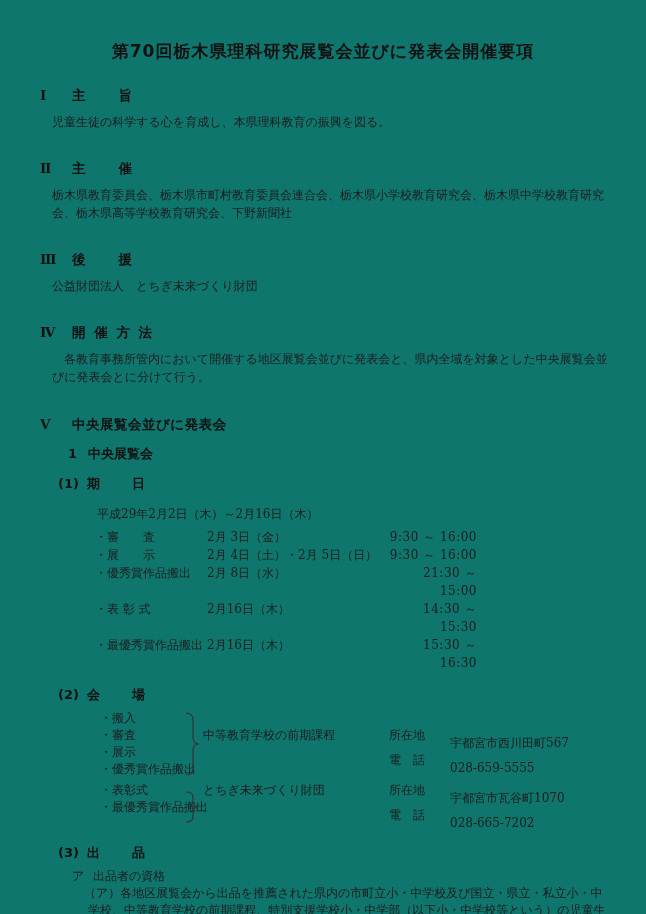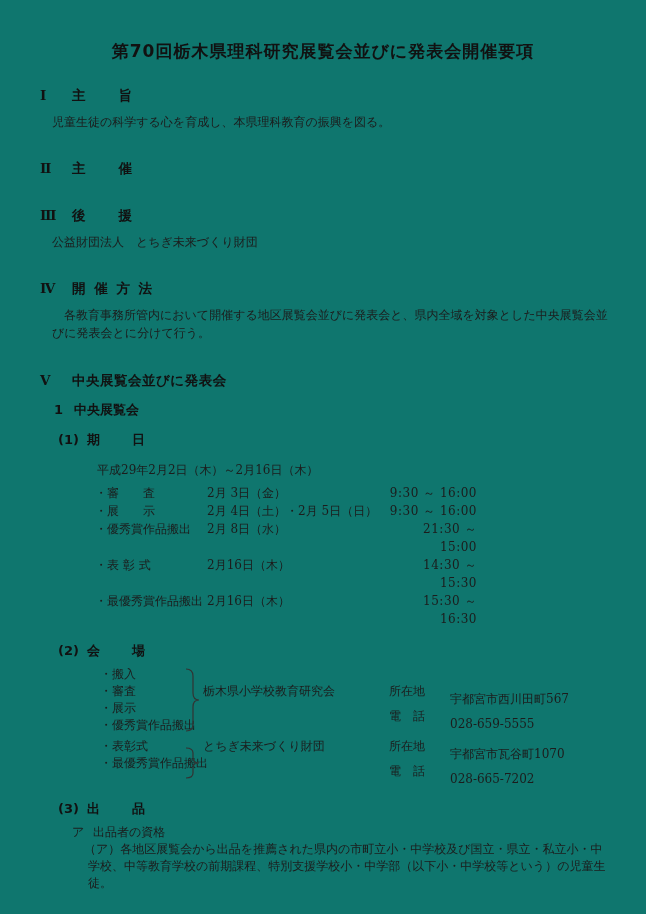--- a/index.html
+++ b/index.html
@@ -41,21 +41,21 @@
   }
   .sec-title { letter-spacing:2px; }
 
   .sec-body {
     margin:8px 38px 0 52px;
     line-height:18px;
   }
 
   .v-block { margin-top:30px; }
   .sub-head1 {
-    margin-top:11px; margin-left:54px;
+    margin-top:11px; margin-left:68px;
     font-family:"DejaVu Sans","Liberation Sans",sans-serif;
     font-weight:bold; font-size:13px; color:#111;
   }
   .sub-head1 .sub-num { display:inline-block; width:20px; }
   .item-head {
     margin-top:12px; margin-left:58px;
     font-family:"DejaVu Sans","Liberation Sans",sans-serif;
     font-weight:bold; font-size:13px; color:#111;
     display:flex; align-items:baseline;
   }
@@ -106,20 +106,21 @@
   <div class="sec-head" style="margin-top:24px;">
     <span class="sec-num">Ⅰ</span>
     <span class="sec-title">主　　旨</span>
   </div>
   <p class="sec-body">児童生徒の科学する心を育成し、本県理科教育の振興を図る。</p>
 
   <div class="sec-head">
     <span class="sec-num">Ⅱ</span>
     <span class="sec-title">主　　催</span>
   </div>
+  <p class="sec-body">栃木県教育委員会、栃木県市町村教育委員会連合会、栃木県小学校教育研究会、栃木県中学校教育研究会、栃木県高等学校教育研究会、下野新聞社</p>
 
   <div class="sec-head">
     <span class="sec-num">Ⅲ</span>
     <span class="sec-title">後　　援</span>
   </div>
   <p class="sec-body">公益財団法人　とちぎ未来づくり財団</p>
 
   <div class="sec-head">
     <span class="sec-num">Ⅳ</span>
     <span class="sec-title">開 催 方 法</span>
@@ -181,21 +182,21 @@
           <div>・搬入</div>
           <div>・審査</div>
           <div>・展示</div>
           <div>・優秀賞作品搬出</div>
         </div>
         <div class="brace-wrap">
           <svg width="15" height="64" viewBox="0 0 15 64">
             <path d="M1,1 Q8,1 8,8 L8,25 Q8,32 14,32 Q8,32 8,39 L8,56 Q8,63 1,63" fill="none" stroke="#333" stroke-width="1.2"></path>
           </svg>
         </div>
-        <div class="venue-name offset1">栃木県小学校教育研究会</div>
+        <div class="venue-name offset1">中等教育学校の前期課程</div>
         <div class="venue-info offset1">
           <div class="info-row">
             <span class="vlabel">所在地</span>
             <span class="vvalue">宇都宮市西川田町567</span>
           </div>
           <div class="info-row">
             <span class="vlabel">電　話</span>
             <span class="vvalue">028-659-5555</span>
           </div>
         </div>

